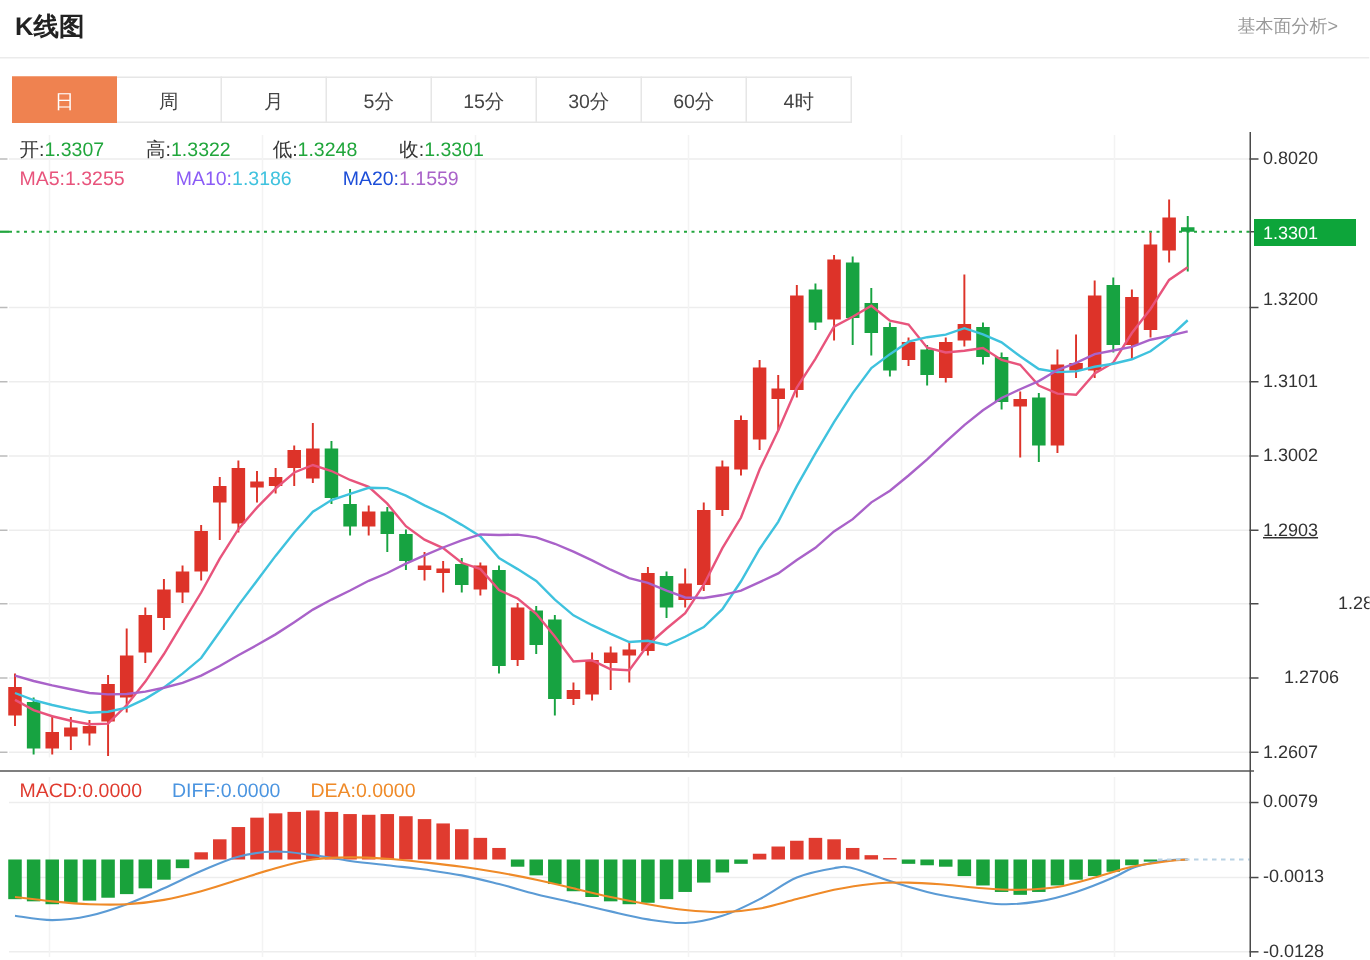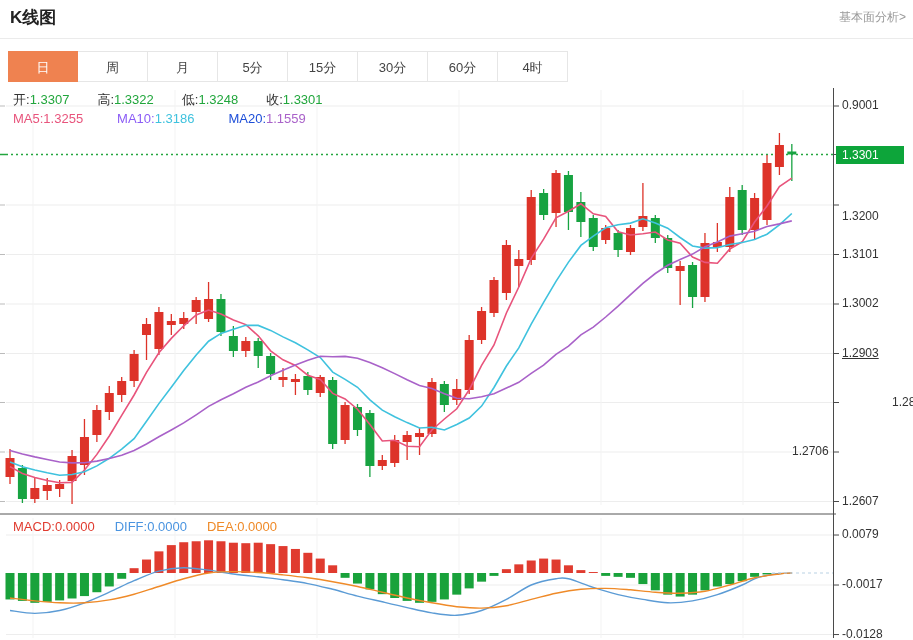--- a/index.html
+++ b/index.html
@@ -2,21 +2,21 @@
 <html><head>
 <meta charset="utf-8">
 <style>
   html,body{margin:0;padding:0;}
   body{
     width:913px;height:640px;position:relative;overflow:hidden;background:#fff;
     font-family:"Liberation Sans","DejaVu Sans",sans-serif;
   }
   #plot{position:absolute;left:0;top:0;z-index:0;}
   .page-title{position:absolute;left:10px;top:6px;font-size:17px;font-weight:bold;color:#222;z-index:2;}
-  .top-link{position:absolute;right:7px;top:9px;font-size:12px;color:#999;z-index:2;cursor:pointer;}
+  .top-link{position:absolute;right:21px;top:9px;font-size:12px;color:#999;z-index:2;cursor:pointer;}
   .title-divider{position:absolute;left:0;top:38px;width:913px;height:1px;background:#ebebeb;z-index:1;}
   .tabbar{position:absolute;left:8px;top:51px;display:flex;z-index:2;}
   .tab{
     width:70px;height:31px;line-height:31px;text-align:center;font-size:13px;color:#444;
     background:#fff;border:1px solid #e6e6e6;border-left:none;cursor:pointer;box-sizing:border-box;
   }
   .tab:first-child{border-left:1px solid #e6e6e6;}
   .tab.active{background:#ef8250;border-color:#ef8250;color:#fff;}
   .readout{position:absolute;left:13px;display:flex;z-index:2;font-size:13px;white-space:nowrap;gap:12px;}
   .readout .pair{margin-right:16px;}
@@ -305,25 +305,25 @@
     <span class="pair"><span class="lbl" style="color: #8b5cf6;">MA10:</span><span style="color: rgb(63, 194, 222);">1.3186</span></span>
     <span class="pair"><span class="lbl" style="color: #1d4ed8;">MA20:</span><span style="color: rgb(169, 98, 201);">1.1559</span></span>
   </div>
 <div class="macd-legend" id="macd-row">
     <span class="pair"><span class="lbl" style="color: rgb(224, 59, 47);">MACD:</span><span style="color: rgb(224, 59, 47);">0.0000</span></span>
     <span class="pair"><span class="lbl" style="color: rgb(74, 148, 224); margin-top: 43px;">DIFF:</span><span style="color: rgb(74, 148, 224);">0.0000</span></span>
     <span class="pair"><span class="lbl" style="color: rgb(239, 138, 40);">DEA:</span><span style="color: rgb(239, 138, 40);">0.0000</span></span>
   </div>
 
 <div id="axis-labels">
-    <div class="axis-label" style="left: 842px; top: 98px;">0.9001</div>
-    <div class="axis-label" style="left: 842px; top: 209px;">1.3200</div>
+    <div class="axis-label" style="left: 842px; top: 98px;">0.8020</div>
+    <div class="axis-label" style="left: 842px; top: 192px;">1.3200</div>
     <div class="axis-label" style="left: 842px; top: 246.5px;">1.3101</div>
     <div class="axis-label" style="left: 842px; top: 296px;">1.3002</div>
     <div class="axis-label" style="left: 842px; top: 345.5px; text-decoration: underline;">1.2903</div>
     <div class="axis-label" style="left: 892px; top: 394.5px;">1.2805</div>
-    <div class="axis-label" style="left: 792px; top: 444px;">1.2706</div>
+    <div class="axis-label" style="left: 856px; top: 444px;">1.2706</div>
     <div class="axis-label" style="left: 842px; top: 493.5px;">1.2607</div>
     <div class="axis-label" style="left: 842px; top: 527.017px;">0.0079</div>
-    <div class="axis-label" style="left: 842px; top: 577.02px;">-0.0017</div>
+    <div class="axis-label" style="left: 842px; top: 577.02px;">-0.0013</div>
     <div class="axis-label" style="left: 842px; top: 626.542px;">-0.0128</div>
     <div class="price-tag" style="top: 145.5px; background: rgb(13, 165, 58);">1.3301</div>
   </div>
 
 </body></html>

